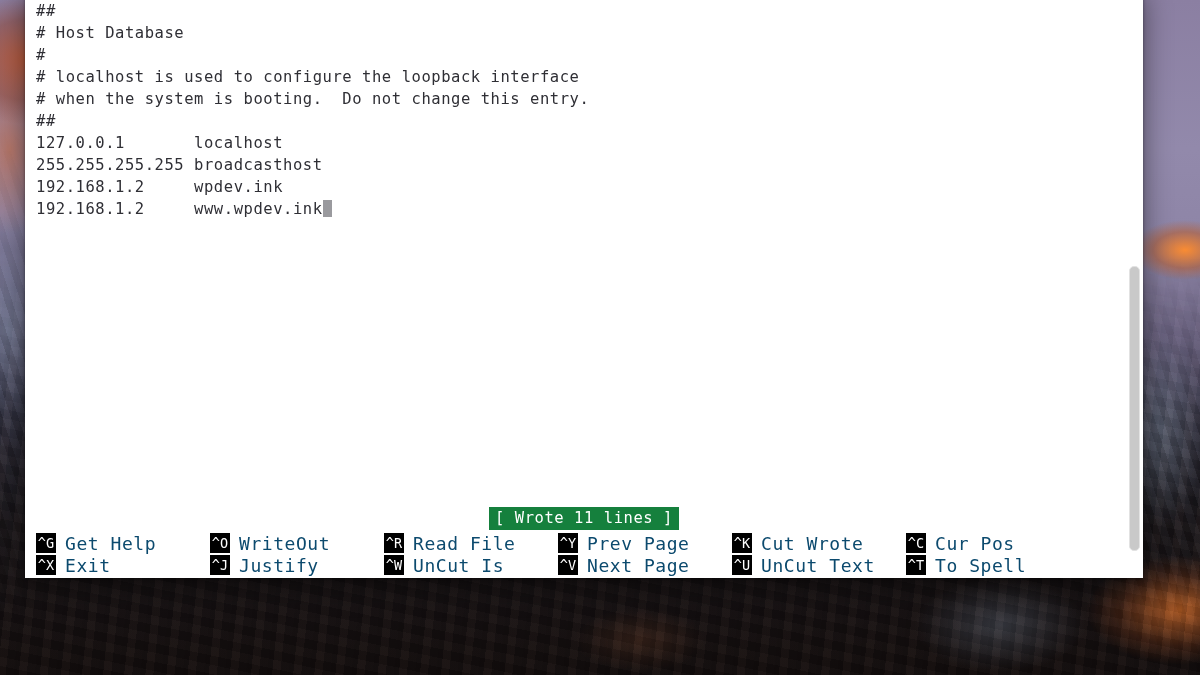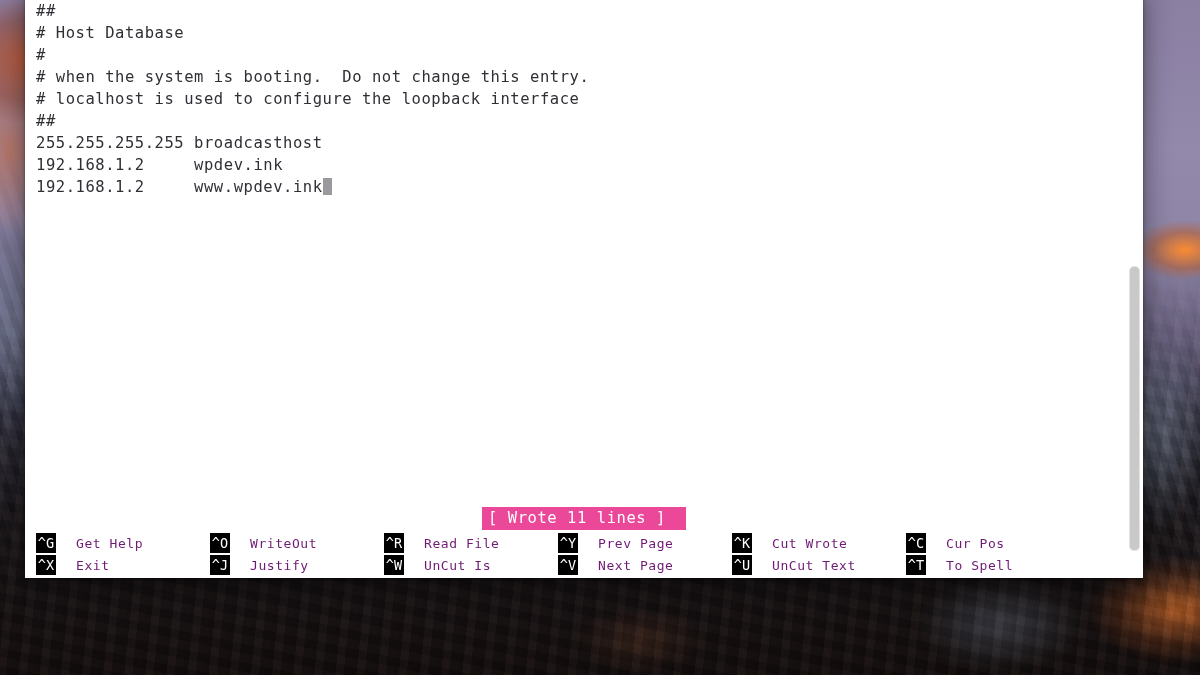--- a/index.html
+++ b/index.html
@@ -131,23 +131,23 @@
   
   #status-message {
     position: absolute;
     left: 0;
     right: 0;
     top: 521px;
     text-align: center;
     height: 22px;
   }
   #status-message .inv {
-    background: #ec4899;
+    background: #15803d;
     color: #ffffff;
-    padding: 2px 20px 3px 6px;
+    padding: 2px 6px 3px 6px;
   }
 
   
   #shortcut-bar {
     position: absolute;
     left: 11px;
     top: 546px;
     width: 1090px;
     display: flex;
   }
@@ -171,24 +171,24 @@
     line-height: 20px;
     height: 20px;
     padding: 0 1px;
     letter-spacing: 0px;
     display: inline-block;
     min-width: 18px;
     text-align: center;
   }
   .sc-label {
     font-family: "DejaVu Sans Mono", "Liberation Mono", monospace;
-    font-size: 13px;
+    font-size: 18px;
     letter-spacing: 0.55px;
-    color: #701a75;
-    margin-left: 20px;
+    color: #0c4a6e;
+    margin-left: 9px;
     white-space: pre;
   }
 
   
   #scrollbar-track {
     position: absolute;
     right: 0px;
     top: 0px;
     bottom: 0px;
     width: 16px;
@@ -213,23 +213,24 @@
   <div id="wallpaper"></div>
 
   <div id="terminal-window">
 
     <div id="editor-body">
 
       <div id="file-content">
         <div class="code-line term-text">##</div>
         <div class="code-line term-text"># Host Database</div>
         <div class="code-line term-text">#</div>
+        <div class="code-line term-text"># localhost is used to configure the loopback interface</div>
         <div class="code-line term-text"># when the system is booting.  Do not change this entry.</div>
-        <div class="code-line term-text"># localhost is used to configure the loopback interface</div>
         <div class="code-line term-text">##</div>
+        <div class="code-line term-text">127.0.0.1       localhost</div>
         <div class="code-line term-text">255.255.255.255 broadcasthost</div>
         <div class="code-line term-text">192.168.1.2     wpdev.ink</div>
         <div class="code-line"><span class="term-text">192.168.1.2     www.wpdev.ink</span><span class="cursor-block"></span></div>
       </div>
 
       <div id="status-message"><span class="inv term-text">[ Wrote 11 lines ]</span></div>
 
       <div id="shortcut-bar">
 
         <div class="sc-col">

